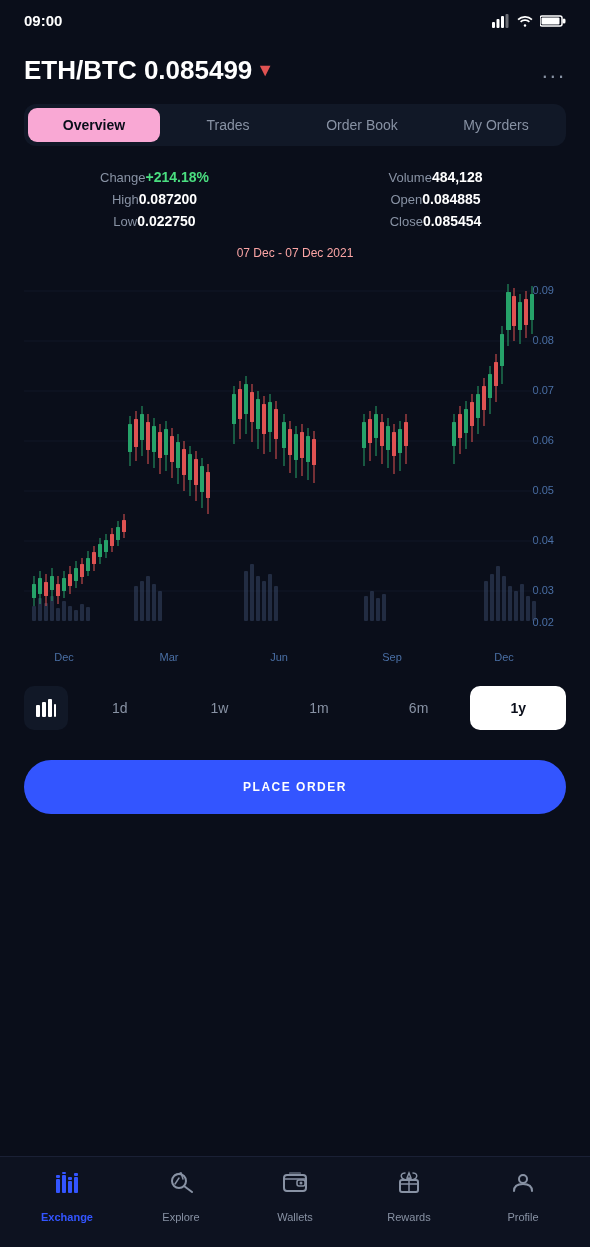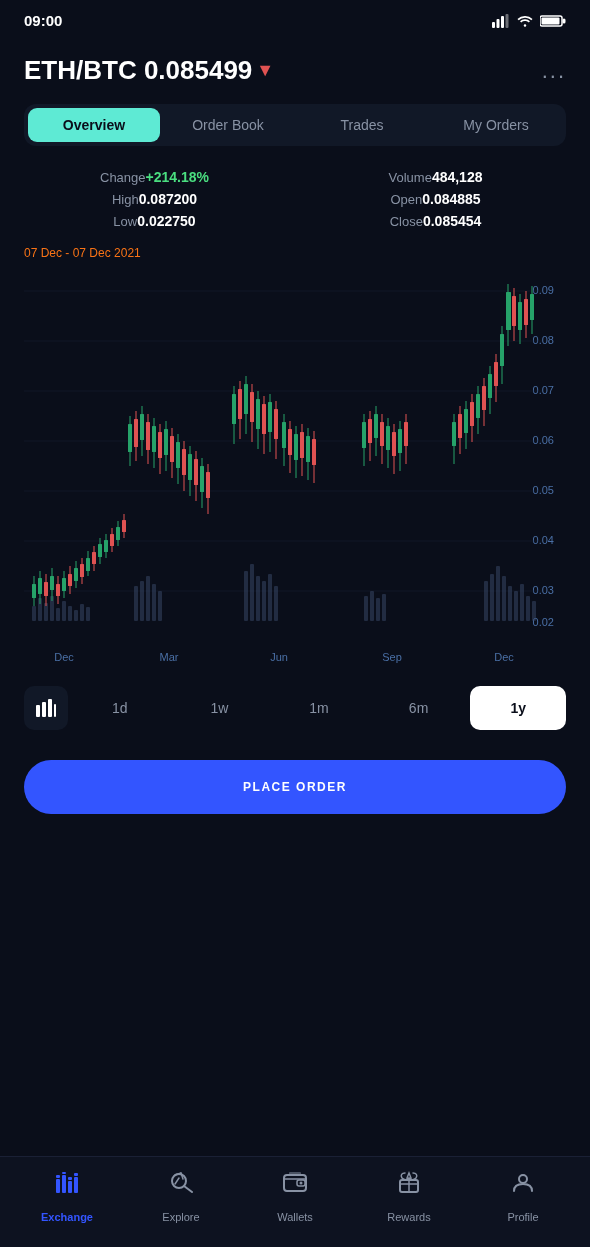--- a/index.html
+++ b/index.html
@@ -84,21 +84,21 @@
       border-radius: 9px;
       font-size: 14px;
       font-weight: 500;
       color: #8892a4;
       text-align: center;
       cursor: pointer;
       transition: all 0.2s;
     }
 
     .tab.active {
-      background: #5eead4;
+      background: #f9a8d4;
       color: #0a0e1a;
       font-weight: 700;
     }
 
     .stats-grid {
       display: grid;
       grid-template-columns: 1fr 1fr;
       gap: 4px 20px;
       margin-bottom: 14px;
     }
@@ -119,23 +119,23 @@
       font-size: 14px;
       font-weight: 700;
       color: #fff;
     }
 
     .stat-value.positive {
       color: #4ade80;
     }
 
     .chart-date {
-      text-align: left;
+      text-align: center;
       font-size: 12px;
-      color: #f97316;
+      color: #fca5a5;
       margin-bottom: 6px;
     }
 
     .chart-container {
       position: relative;
       width: 100%;
       height: 400px;
       margin-bottom: 10px;
     }
 
@@ -269,22 +269,22 @@
     <div class="pair-title">
       <span>ETH/BTC 0.085499</span>
       <span class="pair-arrow">▼</span>
     </div>
     <div class="more-btn">...</div>
   </div>
 
   
   <div class="tabs">
     <div class="tab active">Overview</div>
+    <div class="tab">Trades</div>
     <div class="tab">Order Book</div>
-    <div class="tab">Trades</div>
     <div class="tab">My Orders</div>
   </div>
 
   
   <div class="stats-grid">
     <div>
       <div class="stat-row">
         <span class="stat-label">Change</span>
         <span class="stat-value positive">+214.18%</span>
       </div>

